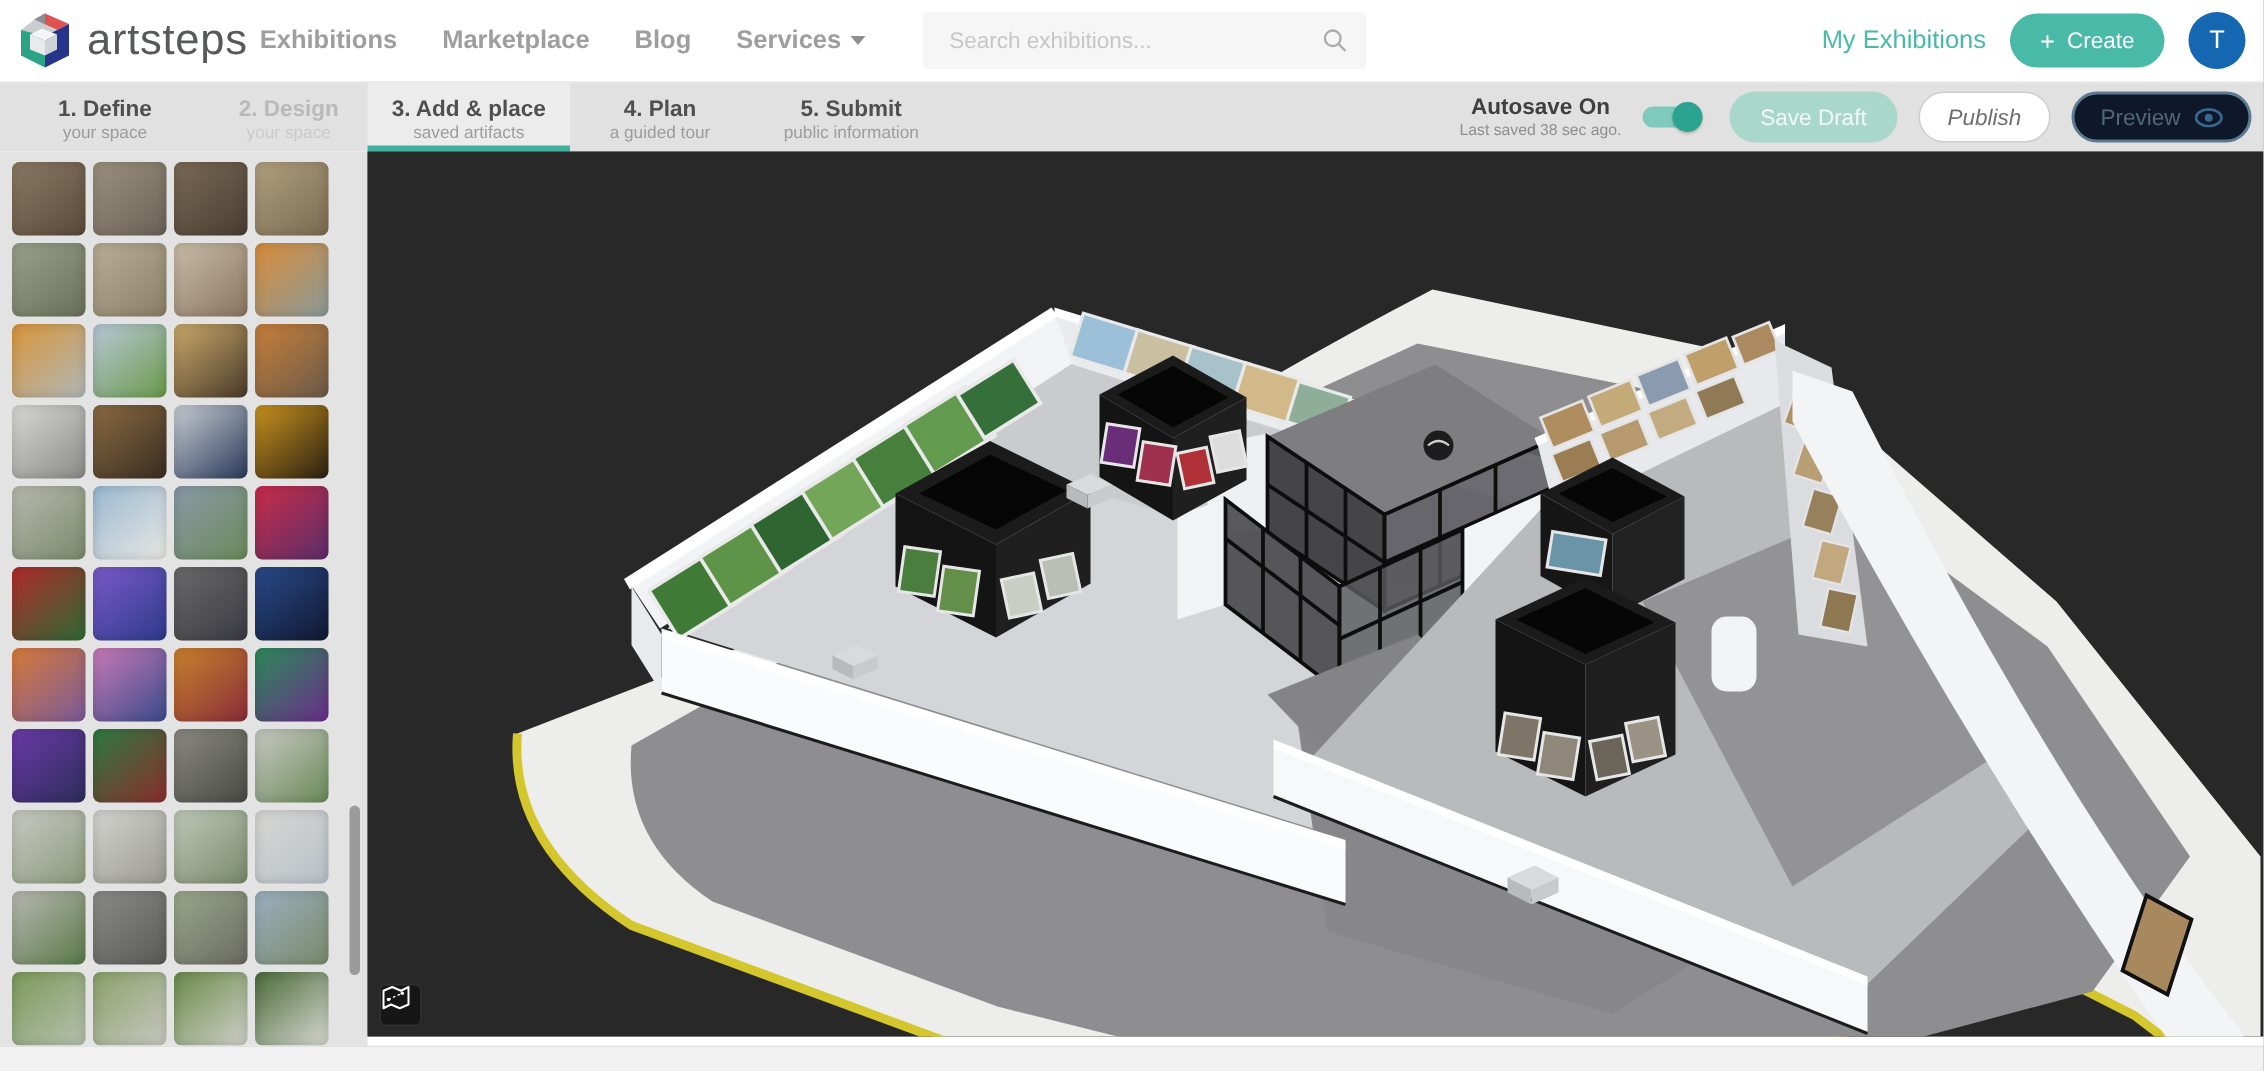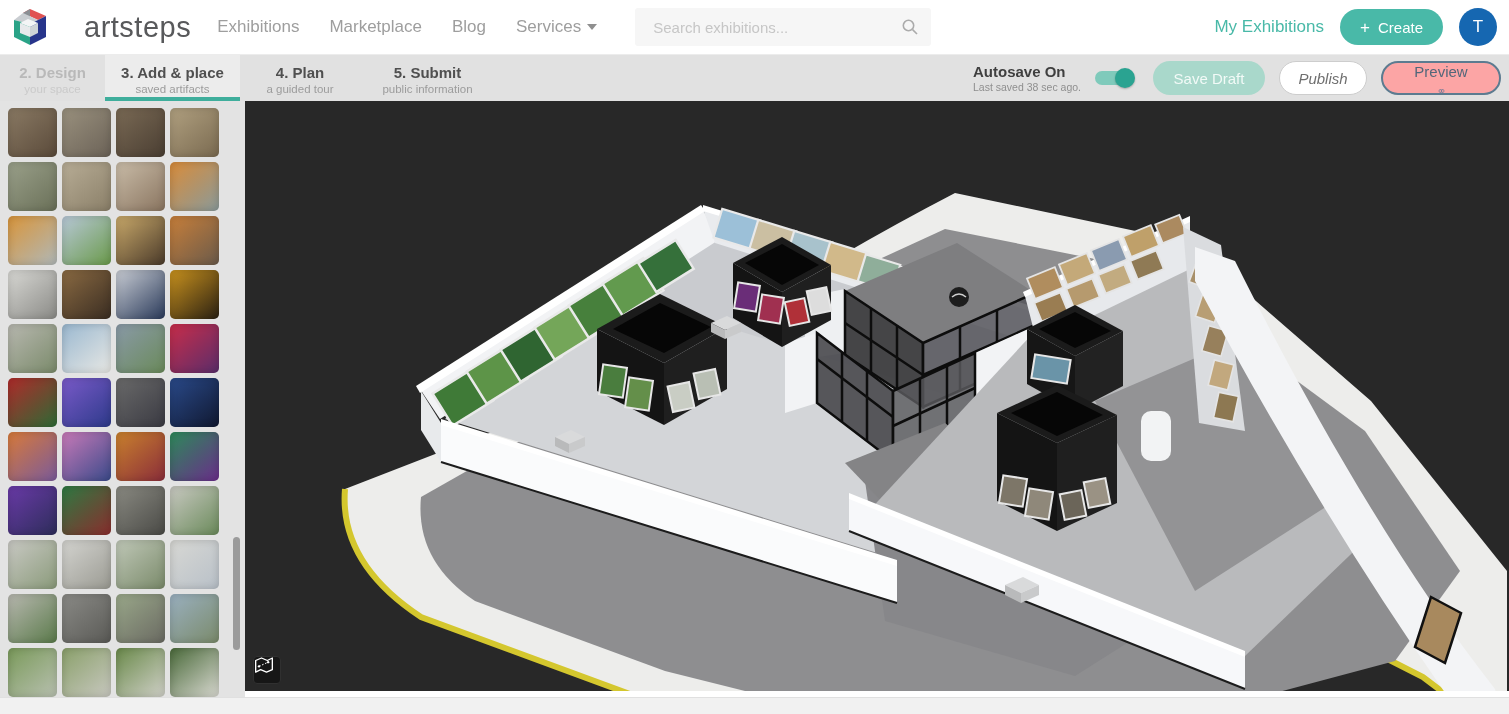--- a/index.html
+++ b/index.html
@@ -1,22 +1,22 @@
 <!DOCTYPE html>
 <html><head>
 <meta charset="utf-8">
 <style>
   * { margin:0; padding:0; box-sizing:border-box; }
   html,body { width:1509px; height:714px; overflow:hidden; font-family:"Liberation Sans",sans-serif; background:#fff; }
 
   
   .header { height:55px; background:#fff; border-bottom:1px solid #ececec; display:flex; align-items:center; padding:0 12px 0 10px; }
   .logo { display:flex; align-items:center; gap:8px; cursor:pointer; }
-  .logo-text { font-size:29px; color:#58595b; letter-spacing:.5px;margin-left:26px; }
-  .nav { display:flex; align-items:center; gap:30px; margin-left:26px; }
+  .logo-text { font-size:29px; color:#58595b; letter-spacing:.5px; }
+  .nav { display:flex; align-items:center; gap:30px; margin-left:8px;font-weight:bold; }
   .nav-item { font-size:17px; color:#9e9e9e; cursor:pointer; display:flex; align-items:center; gap:6px; }
   .caret { width:0; height:0; border-left:5px solid transparent; border-right:5px solid transparent; border-top:6px solid #8f8f8f; }
   .search-wrap { margin-left:38px; position:relative; }
   .search-input { width:296px; height:38px; background:#f6f6f6; border:none; border-radius:3px; padding:0 40px 0 18px; font-size:15px; color:#777; outline:none; font-family:Liberation Sans, sans-serif; }
   .search-input::placeholder { color:#c6c6c6; }
   .search-icon { position:absolute; right:12px; top:10px; }
   .header-right { margin-left:auto; display:flex; align-items:center; gap:16px; }
   .my-exh { font-size:17px; color:#49b9a8; cursor:pointer; }
   .create-btn { height:36px; padding:0 20px; border-radius:18px; background:#49b9a8; color:#fff; font-size:15px; border:none; display:flex; align-items:center; gap:8px; cursor:pointer; font-family:"Liberation Sans",sans-serif; }
   .create-plus { font-size:17px; line-height:1; }
@@ -24,29 +24,29 @@
 
   
   .steps-bar { height:46px; background:#e1e1e1; display:flex; align-items:stretch; position:relative; }
   .step { display:flex; flex-direction:column; align-items:center; justify-content:center; padding-top:2px; cursor:pointer; }
   .step .t { font-size:15px; font-weight:bold; color:#4f4f4f; }
   .step .s { font-size:11.5px; color:#9c9c9c; margin-top:2px; }
   .step.disabled .t { color:#b9b9b9; } .step.disabled .s { color:#cacaca; }
   .step.active { background:#ececec; border-bottom:4px solid #3fae9c; padding-top:6px; }
   .s1{width:140px;} .s2{width:105px;} .s3{width:135px;} .s4{width:120px;} .s5{width:135px;}
   .steps-right { position:absolute; right:8px; top:0; height:46px; display:flex; align-items:center; gap:14px; }
-  .autosave { text-align:left; line-height:1.15; }
+  .autosave { text-align:center; line-height:1.15; }
   .autosave .a1 { font-size:15px; font-weight:bold; color:#3f3f3f; }
   .autosave .a2 { font-size:10.5px; color:#8f8f8f; }
   .toggle { width:38px; height:14px; background:#7fcabb; border-radius:7px; position:relative; cursor:pointer; margin-right:6px; }
   .toggle .knob { position:absolute; right:-2px; top:-3px; width:20px; height:20px; border-radius:50%; background:#2aa391; box-shadow:0 1px 2px rgba(0,0,0,.25); }
   .pill { height:34px; border-radius:17px; font-size:15px; display:flex; align-items:center; justify-content:center; cursor:pointer; font-family:"Liberation Sans",sans-serif; }
   .save-draft { width:112px; background:#a9d8cb; color:#f2faf7; border:none; }
   .publish { width:88px; background:#fff; color:#6f6f6f; border:1px solid #cdcdcd;font-style:italic; }
-  .preview { width:120px; background:#fca5a5; color:#53677a; border:2px solid #5c7b90; gap:9px;flex-direction:column; }
+  .preview { width:120px; background:#0f172a; color:#53677a; border:2px solid #5c7b90; gap:9px; }
 
   
   .main { display:flex; height:596px; background:#fff; }
   .sidebar { width:245px; height:596px; background:#e3e3e3; position:relative; overflow:hidden; flex:none; }
   .thumb-grid { display:grid; grid-template-columns:repeat(4,49px); gap:5px; padding:7px 0 0 8px; }
   .thumb { width:49px; height:49px; border-radius:5px; cursor:pointer; box-shadow:inset 0 0 8px rgba(0,0,0,.18); }
   .sb-scroll { position:absolute; right:5px; top:436px; width:7px; height:113px; border-radius:3.5px; background:#9b9b9b; cursor:pointer; }
   .right-col { flex:1; display:flex; flex-direction:column; }
   .viewport { height:590px; background:#282828; position:relative; }
   .viewport svg { position:absolute; inset:0; }
@@ -92,20 +92,24 @@
     <span class="my-exh">My Exhibitions</span>
     <button class="create-btn">
       <span class="create-plus">+</span>
       <span>Create</span>
     </button>
     <div class="avatar">T</div>
   </div>
 </div>
 
 <div class="steps-bar">
+  <div class="step s1">
+    <span class="t">1. Define</span>
+    <span class="s">your space</span>
+  </div>
   <div class="step s2 disabled">
     <span class="t">2. Design</span>
     <span class="s">your space</span>
   </div>
   <div class="step s3 active">
     <span class="t">3. Add &amp; place</span>
     <span class="s">saved artifacts</span>
   </div>
   <div class="step s4">
     <span class="t">4. Plan</span>

